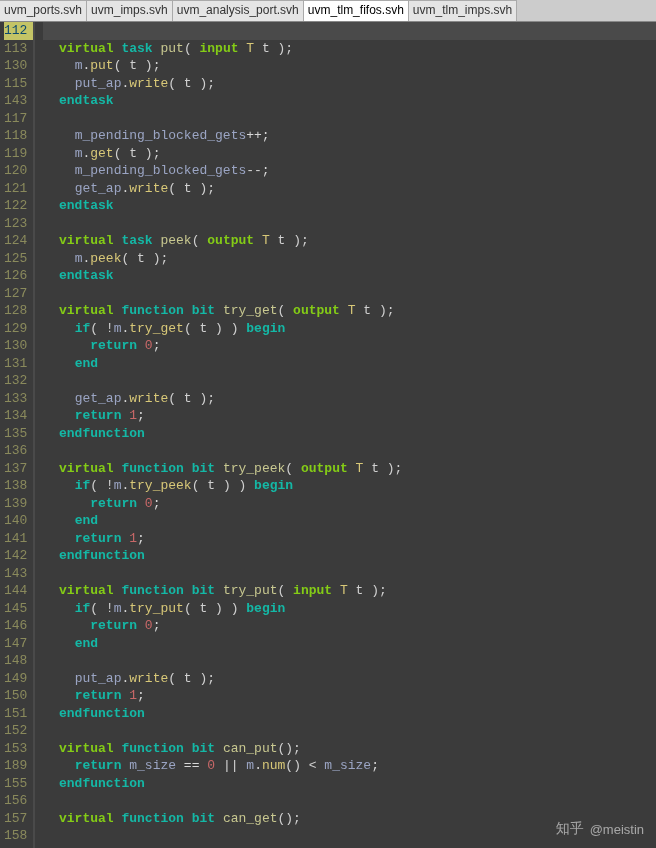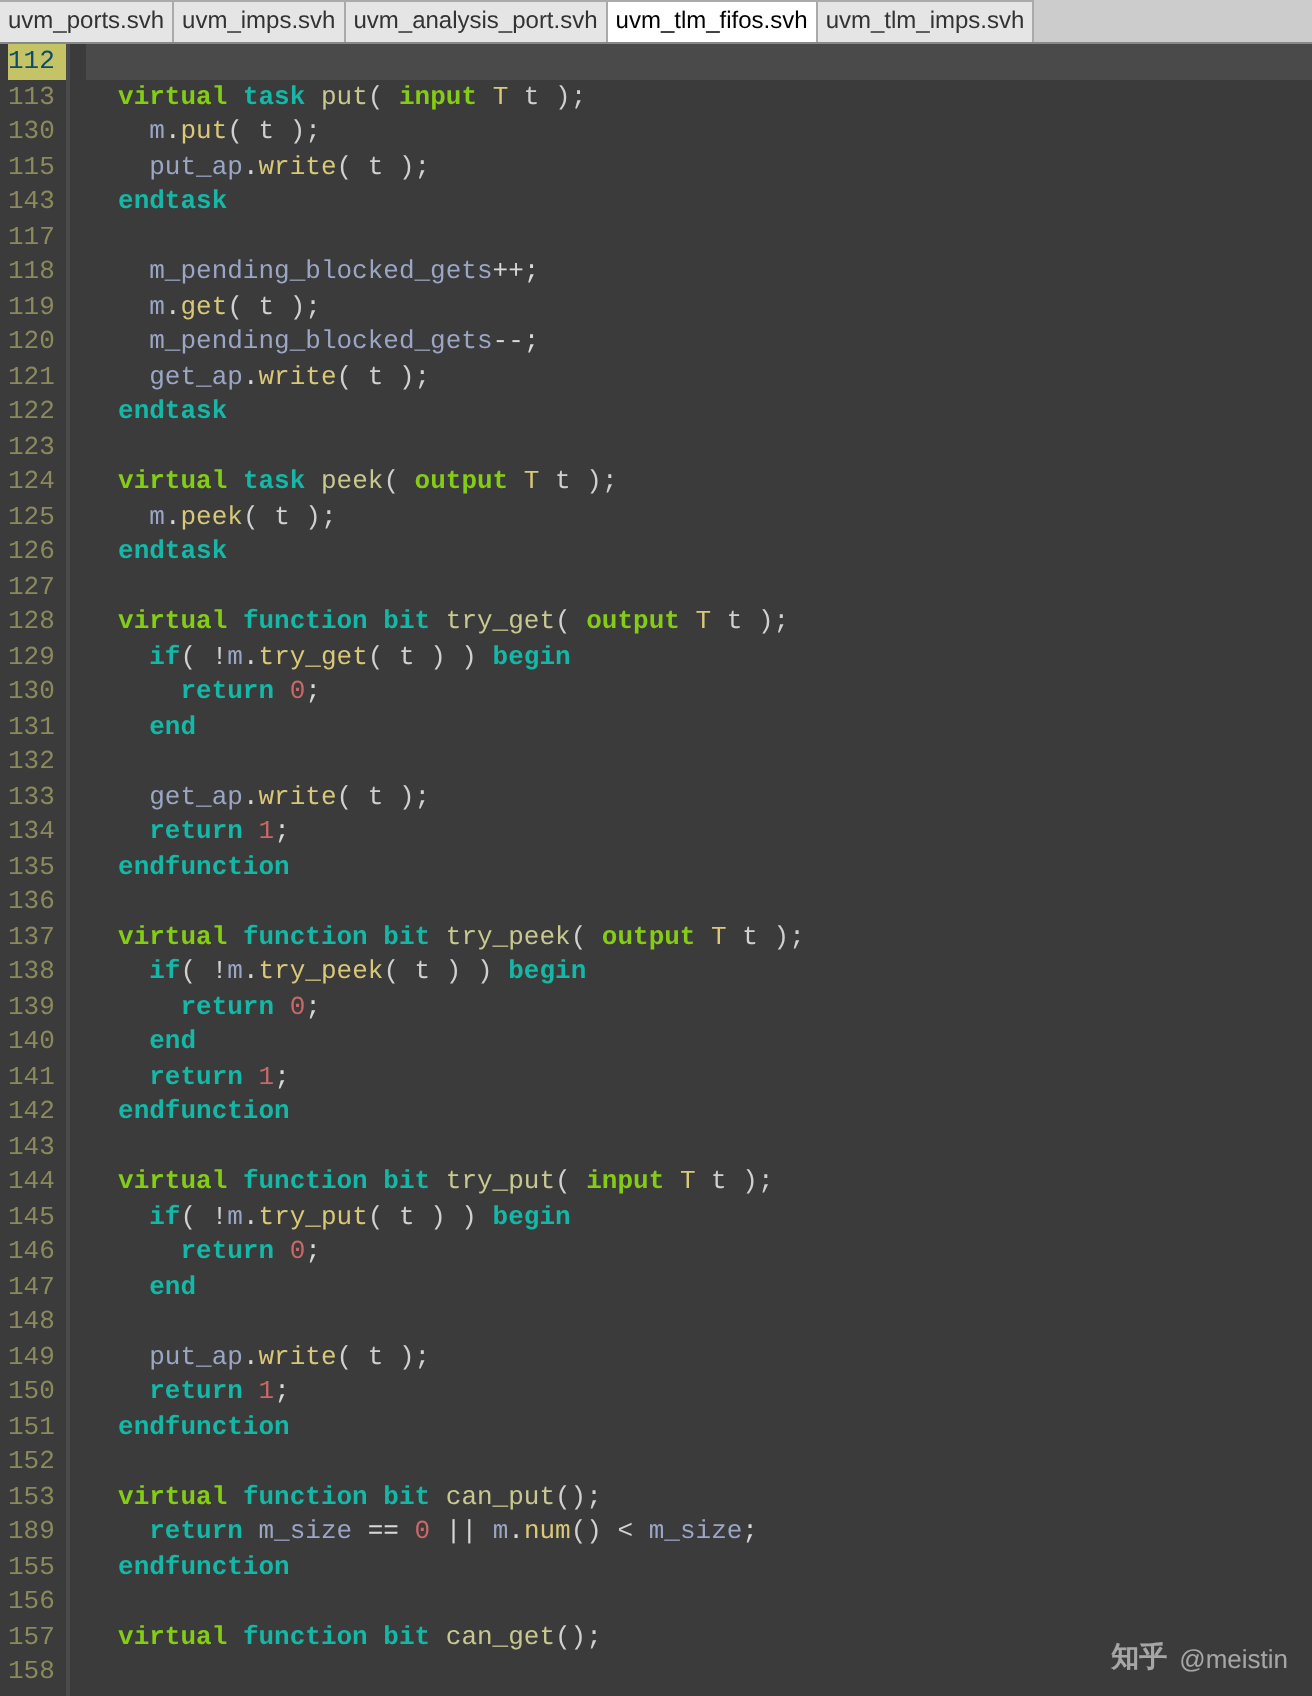--- a/index.html
+++ b/index.html
@@ -86,21 +86,21 @@
   right: 12px;
   bottom: 10px;
   color: rgba(255,255,255,0.55);
   font-family: Arial, sans-serif;
   font-size: 13px;
   display: flex;
   align-items: center;
   gap: 6px;
 }
 .zhihu-icon {
-  font-weight: bold;
+  font-weight: normal;
   font-size: 14px;
 }
 </style>
 </head>
 <body>
 
 <div class="tabs" id="tabs-container">
     <div class="tab">uvm_ports.svh</div>
     <div class="tab">uvm_imps.svh</div>
     <div class="tab">uvm_analysis_port.svh</div>

